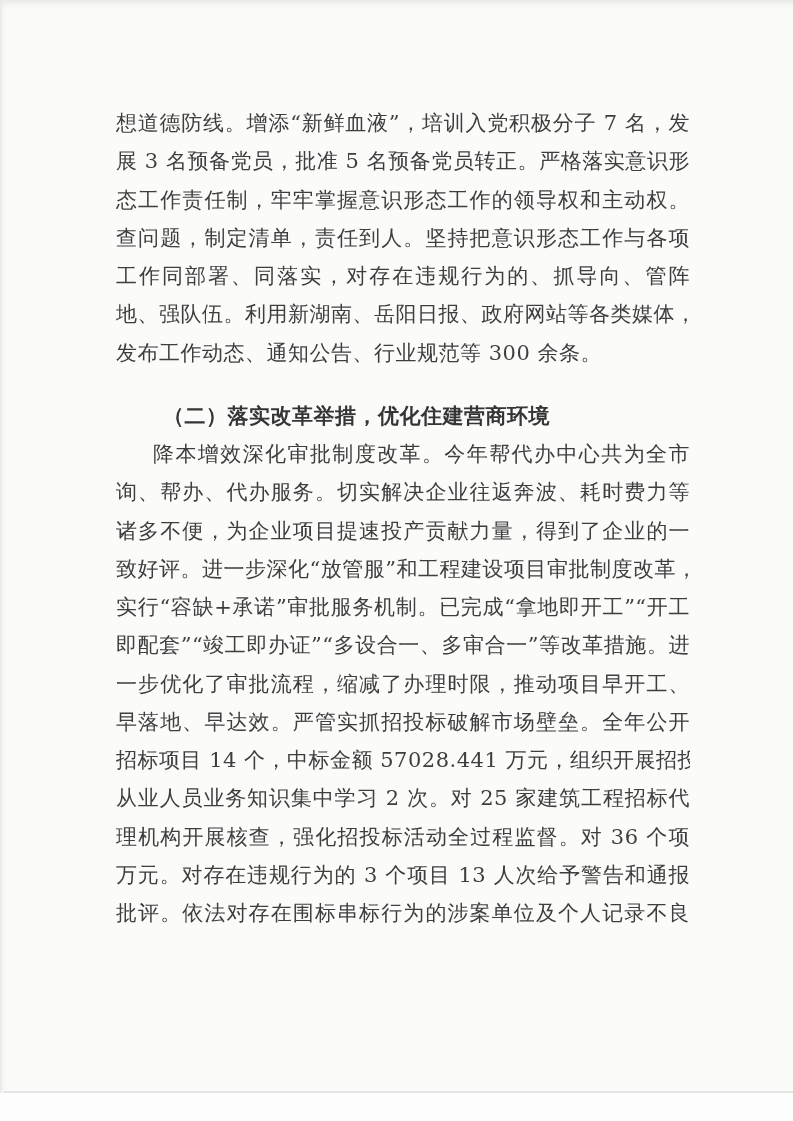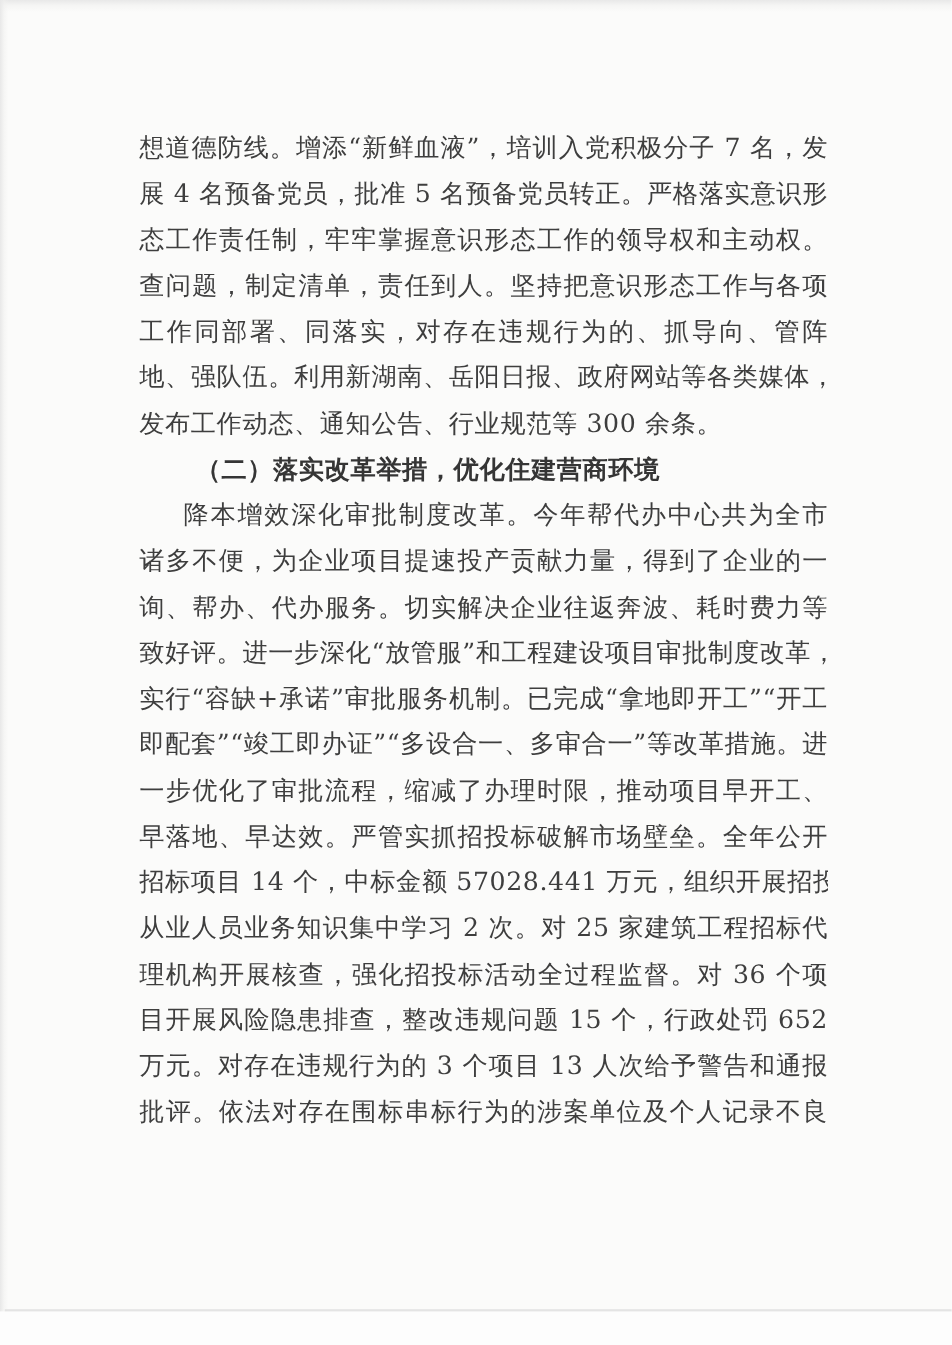--- a/index.html
+++ b/index.html
@@ -53,54 +53,54 @@
   .ln.short{
     text-align:left;
     text-align-last:left;
   }
   .ln.heading{
     text-align:right;
     text-align-last:left;
     text-indent:47px;
     font-weight:700;
     color:#353535;
+    margin-top:25px;
   }
   .ln.indent{
     text-indent:37px;
   }
 </style>
 </head>
 <body>
 
 <div class="page">
   <div class="edge-top"></div>
   <div class="edge-left"></div>
 
   <div class="content">
     <div class="ln">想道德防线。增添“新鲜血液”，培训入党积极分子 7 名，发</div>
-    <div class="ln">展 4 名预备党员，批准 5 名预备党员转正。严格落实意识形</div>
+    <div class="ln">展 3 名预备党员，批准 5 名预备党员转正。严格落实意识形</div>
     <div class="ln">态工作责任制，牢牢掌握意识形态工作的领导权和主动权。</div>
     <div class="ln">查问题，制定清单，责任到人。坚持把意识形态工作与各项</div>
     <div class="ln">工作同部署、同落实，对存在违规行为的、抓导向、管阵</div>
     <div class="ln">地、强队伍。利用新湖南、岳阳日报、政府网站等各类媒体，</div>
     <div class="ln short">发布工作动态、通知公告、行业规范等 300 余条。</div>
 
     <div class="ln heading">（二）落实改革举措，优化住建营商环境</div>
 
     <div class="ln indent">降本增效深化审批制度改革。今年帮代办中心共为全市</div>
+    <div class="ln">询、帮办、代办服务。切实解决企业往返奔波、耗时费力等</div>
     <div class="ln">诸多不便，为企业项目提速投产贡献力量，得到了企业的一</div>
-    <div class="ln">询、帮办、代办服务。切实解决企业往返奔波、耗时费力等</div>
     <div class="ln">致好评。进一步深化“放管服”和工程建设项目审批制度改革，</div>
     <div class="ln">实行“容缺+承诺”审批服务机制。已完成“拿地即开工”“开工</div>
     <div class="ln">即配套”“竣工即办证”“多设合一、多审合一”等改革措施。进</div>
     <div class="ln">一步优化了审批流程，缩减了办理时限，推动项目早开工、</div>
     <div class="ln">早落地、早达效。严管实抓招投标破解市场壁垒。全年公开</div>
     <div class="ln">招标项目 14 个，中标金额 57028.441 万元，组织开展招投标</div>
     <div class="ln">从业人员业务知识集中学习 2 次。对 25 家建筑工程招标代</div>
     <div class="ln">理机构开展核查，强化招投标活动全过程监督。对 36 个项</div>
-    <div class="ln">目开展风险隐患排查，整改违规问题 15 个，行政处罚 652</div>
     <div class="ln">万元。对存在违规行为的 3 个项目 13 人次给予警告和通报</div>
     <div class="ln">批评。依法对存在围标串标行为的涉案单位及个人记录不良</div>
   </div>
 
   <div class="crease"></div>
 </div>
 <div class="below-page"></div>
 
 </body></html>

